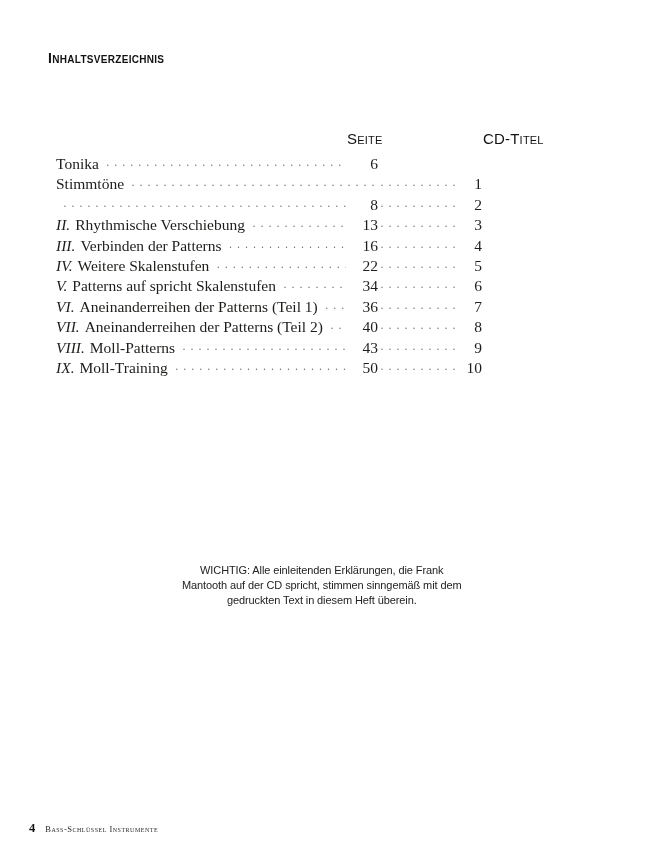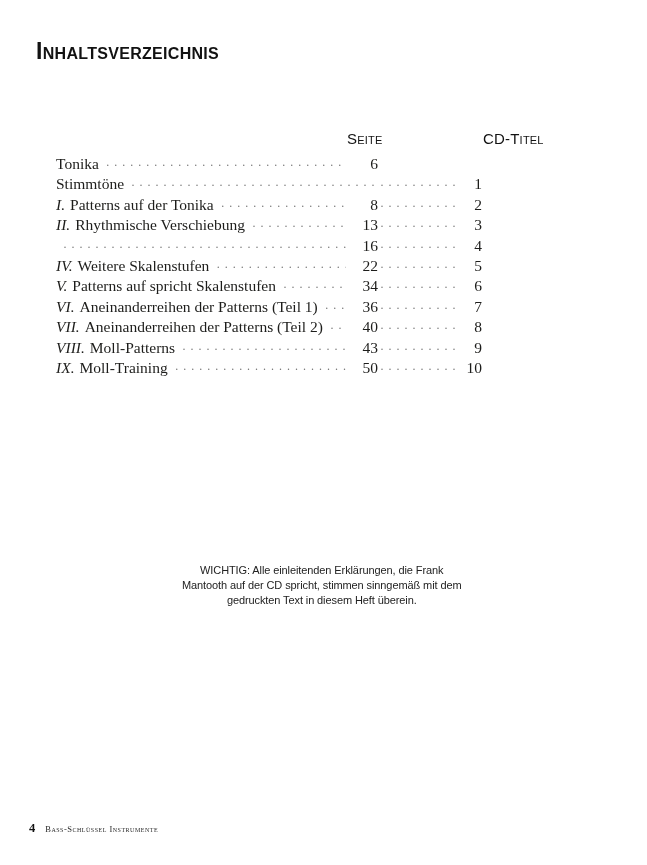--- a/index.html
+++ b/index.html
@@ -13,25 +13,25 @@
     height: 865px;
     background: #ffffff;
     font-family: "Liberation Serif", serif;
     color: #1d1d1b;
     overflow: hidden;
   }
   .title {
     position: absolute;
     left: 36px;
     top: 38px;
-    margin: 0;
+    margin: 12px;
     font-family: "Liberation Sans", sans-serif;
     font-weight: 700;
     font-variant: small-caps;
-    font-size: 23px;
+    font-size: 14px;
     letter-spacing: 0.3px;
     color: #121212;
   }
   .col-headers span {
     position: absolute;
     top: 130px;
     font-family: "Liberation Sans", sans-serif;
     font-weight: 400;
     font-variant: small-caps;
     font-size: 15px;
@@ -125,36 +125,36 @@
 
   <div class="row">
     <span class="label"><i class="numeral"></i><span class="text">Stimmtöne</span></span>
     <span class="leader lead1">························································································································</span>
 
     <span class="leader lead2">························································································································</span>
     <span class="cdcol">1</span>
   </div>
 
   <div class="row">
-    <span class="label"><i class="numeral">I.</i><span class="text">Patterns auf der Tonika</span></span>
     <span class="leader lead1">························································································································</span>
     <span class="pagecol">8</span>
     <span class="leader lead2">························································································································</span>
     <span class="cdcol">2</span>
   </div>
 
   <div class="row">
     <span class="label"><i class="numeral">II.</i><span class="text">Rhythmische Verschiebung</span></span>
     <span class="leader lead1">························································································································</span>
     <span class="pagecol">13</span>
     <span class="leader lead2">························································································································</span>
     <span class="cdcol">3</span>
   </div>
 
   <div class="row">
+    <span class="label"><i class="numeral">III.</i><span class="text">Verbinden der Patterns</span></span>
     <span class="leader lead1">························································································································</span>
     <span class="pagecol">16</span>
     <span class="leader lead2">························································································································</span>
     <span class="cdcol">4</span>
   </div>
 
   <div class="row">
     <span class="label"><i class="numeral">IV.</i><span class="text">Weitere Skalenstufen</span></span>
     <span class="leader lead1">························································································································</span>
     <span class="pagecol">22</span>

